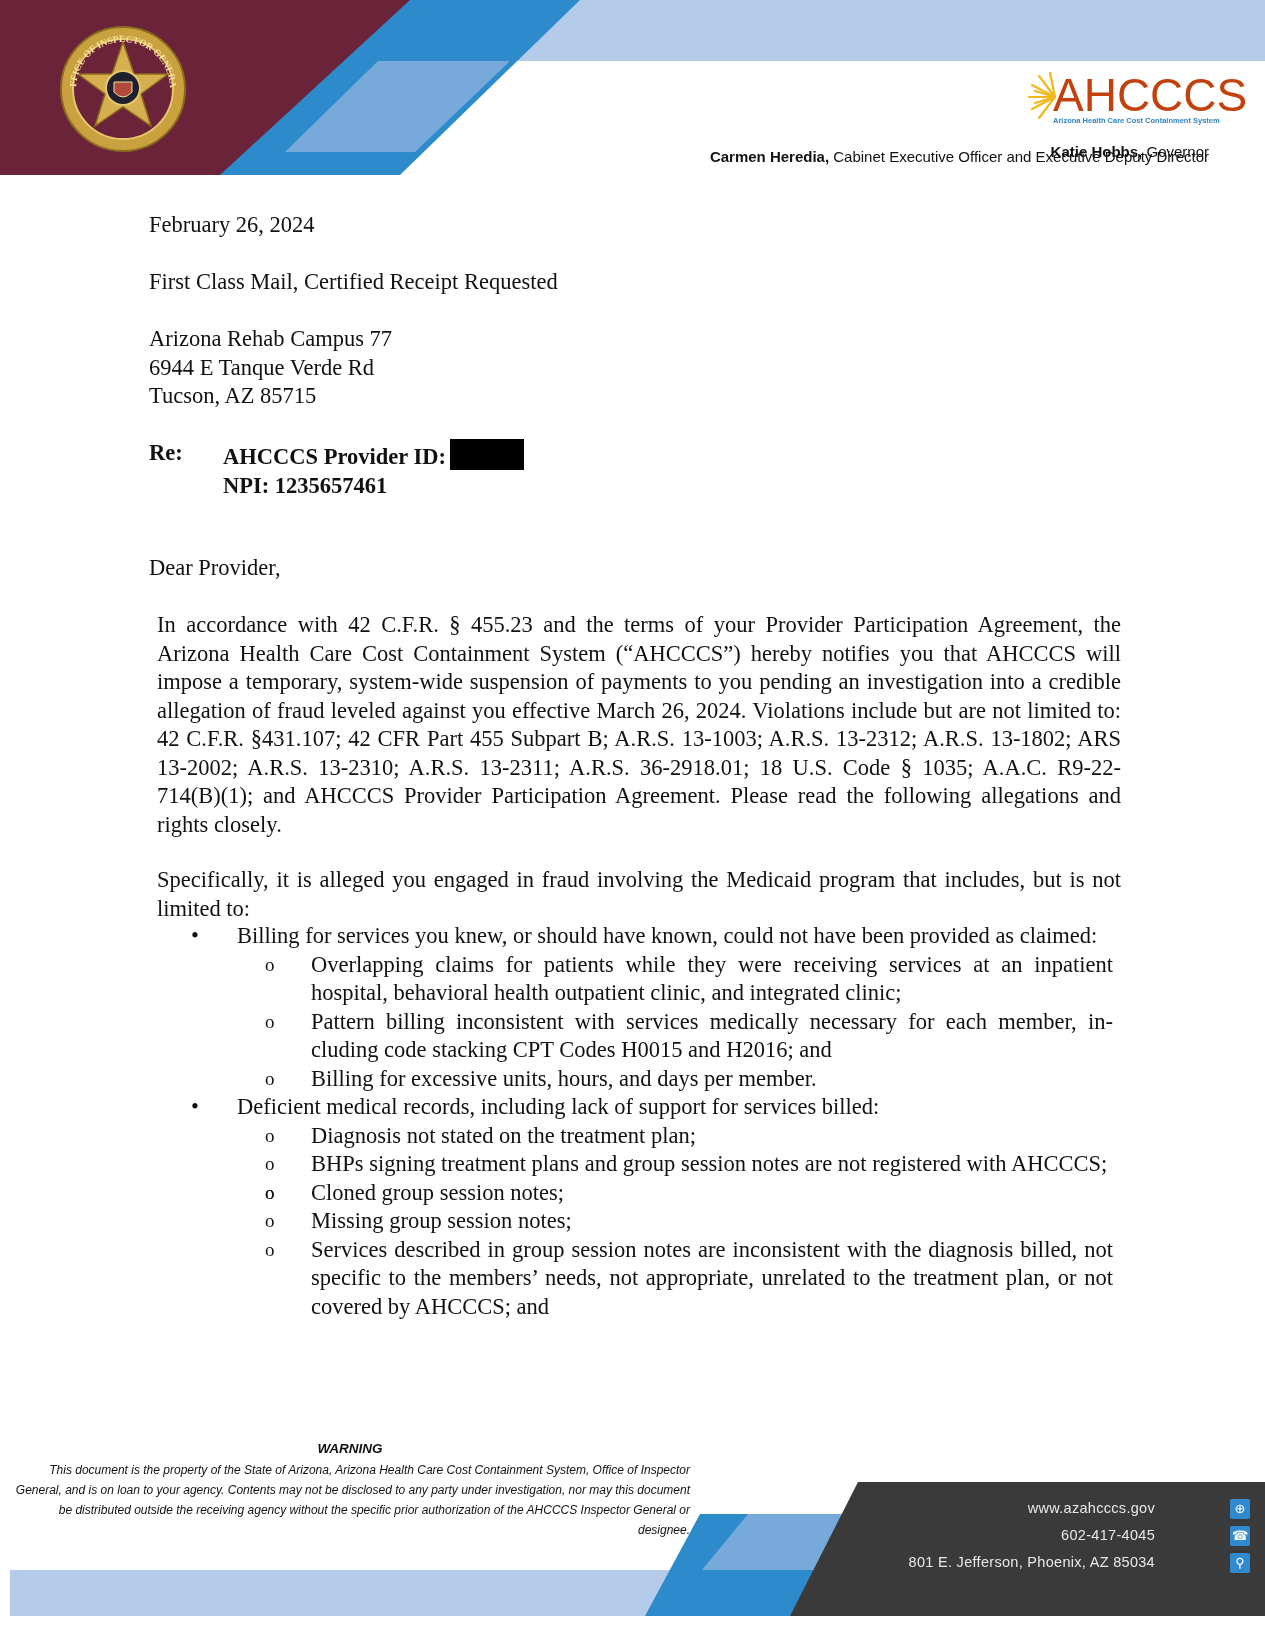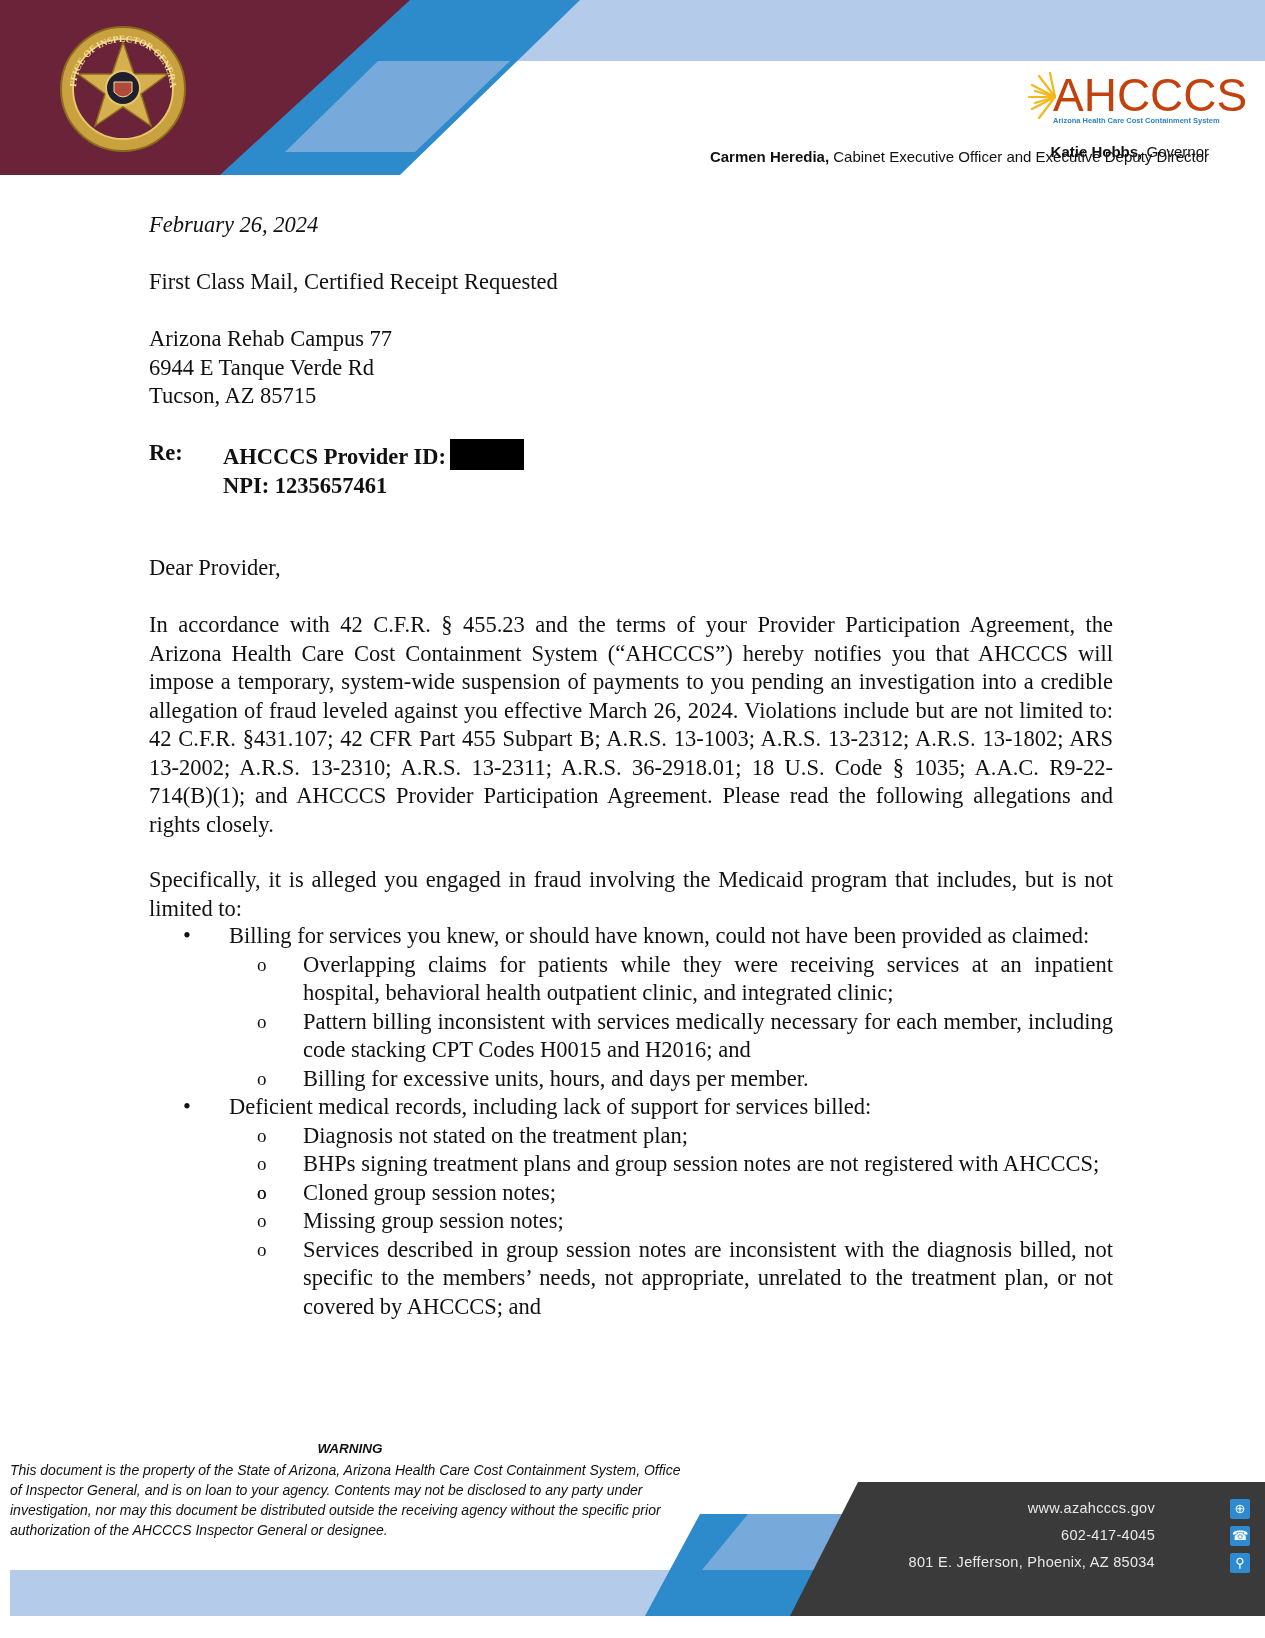--- a/index.html
+++ b/index.html
@@ -1,35 +1,35 @@
 <!DOCTYPE html>
 <html><head>
 <meta charset="utf-8">
 <style>
   html, body { margin: 0; padding: 0; background: #ffffff; }
   body { width: 1265px; height: 1638px; position: relative; overflow: hidden; }
   .abs { position: absolute; }
   .serif { font-family: "Liberation Serif", "DejaVu Serif", serif; color: #111; }
   .sans { font-family: "Liberation Sans", "DejaVu Sans", sans-serif; }
   .doc { font-size: 22.5px; line-height: 28.5px; }
-  .justify { text-align: justify; text-align-last: left; }
+  .justify { text-align: justify; text-align-last: left; margin-left: 8px; }
   .bold { font-weight: bold; }
 
   
   #header-art { left: 0; top: 0; }
   #seal { left: 58px; top: 24px; width: 130px; height: 130px; }
   #ahcccs-logo { left: 1025px; top: 70px; width: 190px; height: 60px; }
   .logo-letters { position: absolute; left: 28px; top: 0; font-family: "Liberation Sans", sans-serif; font-size: 46px; color: #c2410c; letter-spacing: 0px; line-height: 50px; }
   .logo-sub { position: absolute; left: 28px; top: 46px; font-family: "Liberation Sans", sans-serif; font-size: 7.5px; font-weight: bold; color: #2f84c4; white-space: nowrap; }
   .officials { right: 56px; text-align: right; font-size: 15px; color: #111; white-space: nowrap; padding-left: 36px; }
 
   
   #footer-art { left: 0; top: 1470px; }
   .warning-title { left: 0; width: 700px; top: 1441px; text-align: center; font-size: 13.5px; font-weight: bold; font-style: italic; color: #111; }
-  .warning-body { left: 10px; width: 680px; top: 1460px; text-align: left; font-size: 14px; line-height: 20px; font-style: italic; color: #111; }
+  .warning-body { left: 10px; width: 680px; top: 1460px; text-align: right; font-size: 12px; line-height: 20px; font-style: italic; color: #111; }
   .contact { right: 110px; color: #e8e8e8; font-size: 14.5px; text-align: right; white-space: nowrap; letter-spacing: 0.3px; }
   .contact-icon { width: 20px; height: 20px; left: 1230px; background: #2f8ad0; border-radius: 2px; color: #fff; font-size: 13px; line-height: 20px; text-align: center; font-family: "DejaVu Sans", sans-serif; }
 
   ul.bullets { margin: 0; padding: 0; list-style: none; }
   .b1 { position: relative; padding-left: 80px; }
   .b1 .mark { position: absolute; left: 34px; top: 0; }
   .b2 { position: relative; padding-left: 154px; }
   .b2 .mark { position: absolute; left: 108px; top: 0; font-size: 19px; }
   .redact { display: inline-block; width: 74px; height: 31px; background: #000; vertical-align: -6px; margin-left: 4px; }
 </style>
@@ -79,21 +79,21 @@
   <span class="logo-sub">Arizona Health Care Cost Containment System</span>
 </div>
 
 <div class="abs sans officials" style="top:143px;">
   <span class="bold">Katie Hobbs,</span><span> Governor</span>
 </div>
 <div class="abs sans officials" style="top:148px;margin-left:12px;">
   <span class="bold">Carmen Heredia,</span><span> Cabinet Executive Officer and Executive Deputy Director</span>
 </div>
 
-<div class="abs serif doc" style="left:149px; top:211px;font-style:italic;">February 26, 2024</div>
+<div class="abs serif doc" style="left:149px; top:211px;">February 26, 2024</div>
 <div class="abs serif doc" style="left:149px; top:268px;">First Class Mail, Certified Receipt Requested</div>
 
 <div class="abs serif doc" style="left:149px; top:325px;">
   <div>Arizona Rehab Campus 77</div>
   <div>6944 E Tanque Verde Rd</div>
   <div>Tucson, AZ 85715</div>
 </div>
 
 <div class="abs serif doc bold" style="left:149px; top:439px;">Re:</div>
 <div class="abs serif doc bold" style="left:223px; top:439px;">

